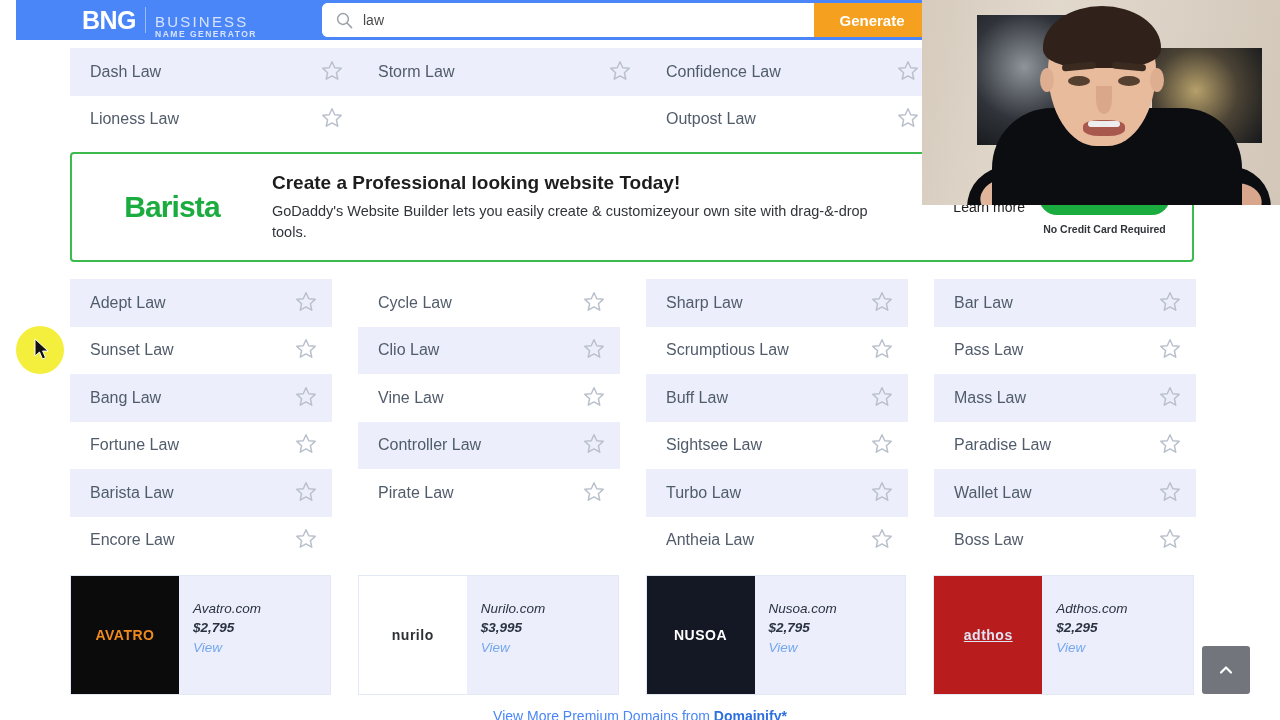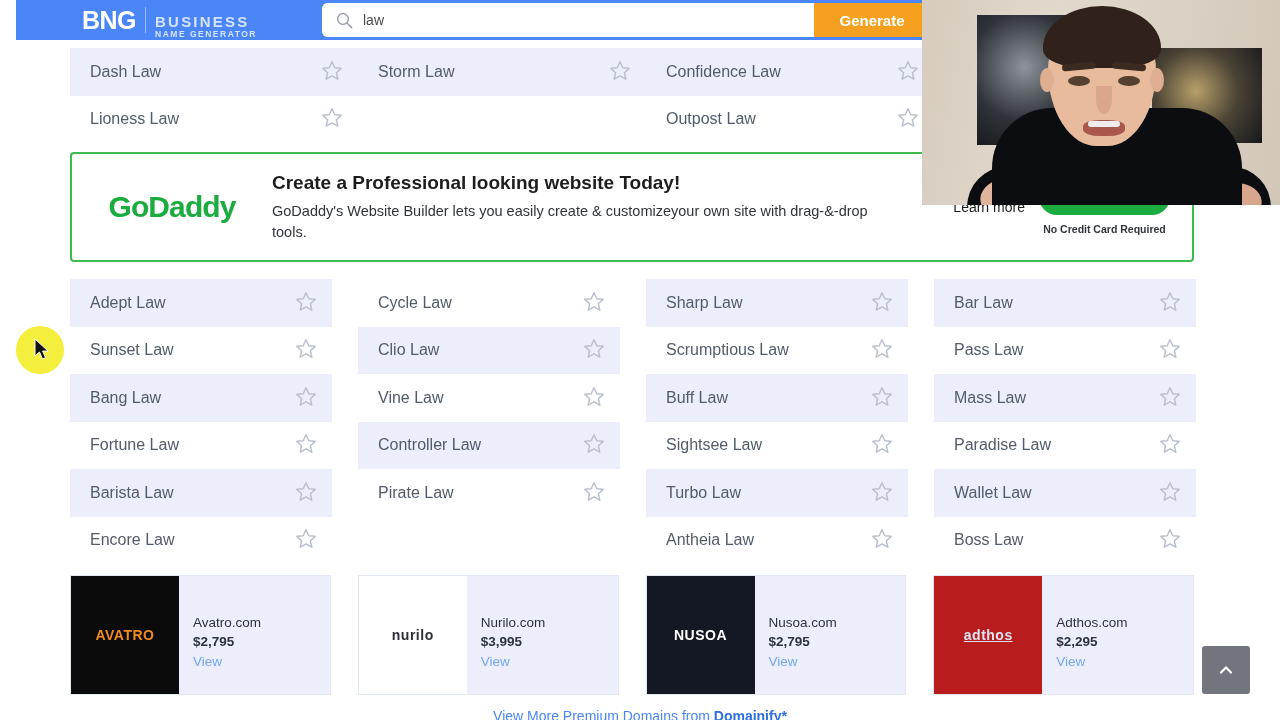--- a/index.html
+++ b/index.html
@@ -20,21 +20,21 @@
     z-index: 5;
   }
   .logo-wrap { display: flex; align-items: center; margin-left: 66px; }
   .logo-mark {
     font-size: 25px; font-weight: 700; color: #ffffff;
     letter-spacing: -0.5px; line-height: 1;
     font-family: "Liberation Sans", sans-serif;
   }
   .logo-div { width:1px; height:26px; background: rgba(255,255,255,.45); margin: 0 9px; }
   .logo-text { display: flex; flex-direction: column; justify-content:center; }
-  .logo-l1 { font-size: 15px; color: #d7e3fd; letter-spacing: 2.2px; line-height: 1.05; font-weight:700;margin-top:15px;}
+  .logo-l1 { font-size: 15px; color: #d7e3fd; letter-spacing: 2.2px; line-height: 1.05; font-weight:400;margin-top:15px;}
   .logo-l2 { font-size: 8.5px; color: #d7e3fd; letter-spacing: 1.5px; font-weight: 700; line-height: 1.4;}
 
   .searchbar {
     position: absolute; left: 306px; top: 3px;
     width: 608px; height: 34px;
     display: flex; align-items: stretch;
     background: #fff; border-radius: 6px; overflow: hidden;
   }
   .search-field {
     flex: 1; display: flex; align-items: center;
@@ -128,21 +128,21 @@
   .dcard {
     width: 262px; height: 120px;
     display: flex; background: #eceffb;
     border: 1px solid #e3e8f5;
   }
   .dlogo {
     width: 108px; height: 118px; flex: none;
     display: flex; align-items: center; justify-content: center;
     font-size: 14px; font-weight: 700; letter-spacing: .5px;
   }
-  .dinfo { padding: 38px 0 0 14px; }
+  .dinfo { padding: 24px 0 0 14px; font-style: italic; }
   .dname { font-size: 13.5px; color: #2b3240; line-height: 1.35; }
   .dprice { font-size: 13.5px; color: #2b3240; font-weight: 700; line-height: 1.5; }
   .dview { font-size: 13.5px; color: #74a7f0; cursor: pointer; line-height: 1.5; }
 
   .footer-link {
     position: absolute; left: 0; top: 708px; width: 1280px;
     text-align: center; font-size: 14px; color: #4a86f7;
   }
   .footer-link b { color: #2d6fe0; }
 
@@ -278,21 +278,21 @@
         <span class="star">
           <svg width="22" height="22" viewBox="0 0 24 24" fill="none" stroke="#b9c0cc" stroke-width="1.6" stroke-linejoin="round">
               <polygon points="12,3 15,9.5 22,10.2 16.8,15 18.3,22 12,18.4 5.7,22 7.2,15 2,10.2 9,9.5"></polygon>
             </svg>
         </span>
       </div>
     </div>
   </div>
 
   <div class="gd-banner">
-    <div class="gd-logo">GoDaddy</div>
+    <div class="gd-logo">Barista</div>
     <div class="gd-copy">
       <div class="gd-title">Create a Professional looking website Today!</div>
       <div class="gd-sub">GoDaddy's Website Builder lets you easily create &amp; customizeyour own site with drag-&amp;-drop tools.</div>
     </div>
     <div class="gd-cta">
       <span class="gd-learn">Learn more</span>
       <span class="gd-start-wrap">
         <button class="gd-start">Start for Free</button>
         <span class="gd-nocc">No Credit Card Required</span>
       </span>

